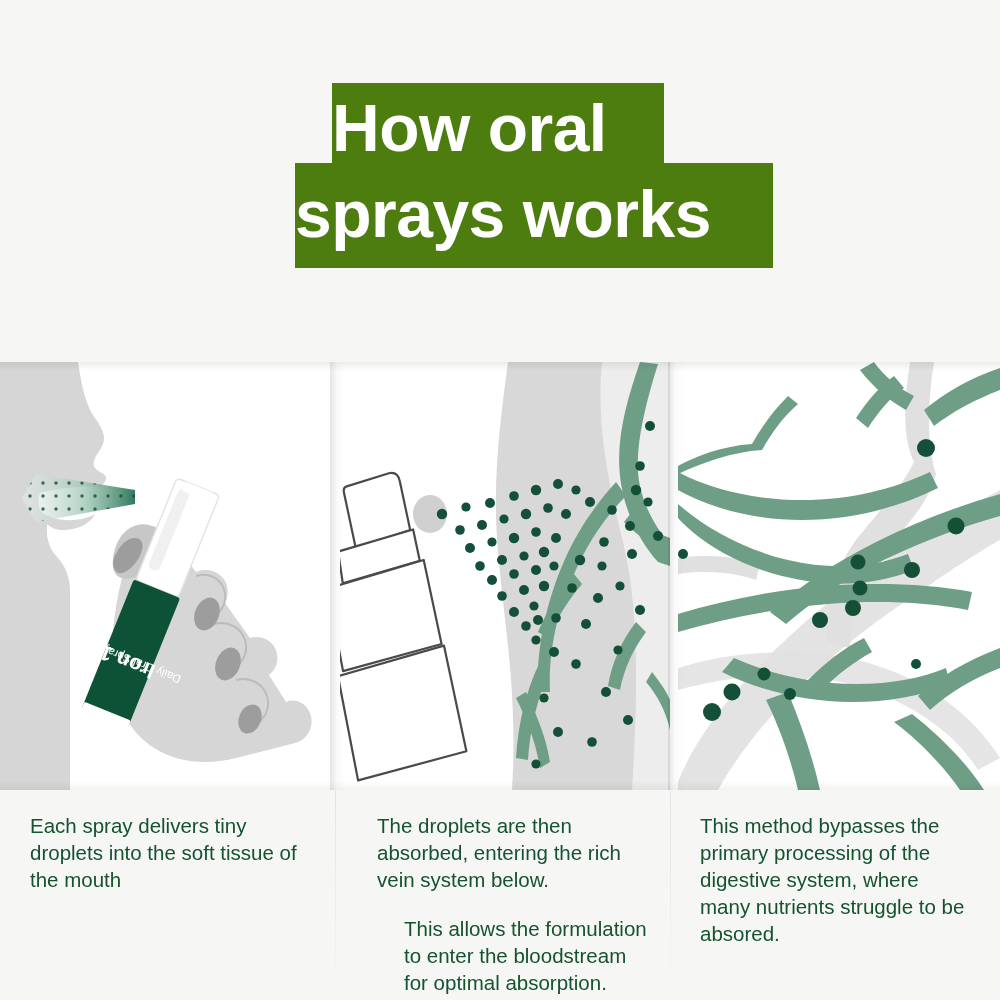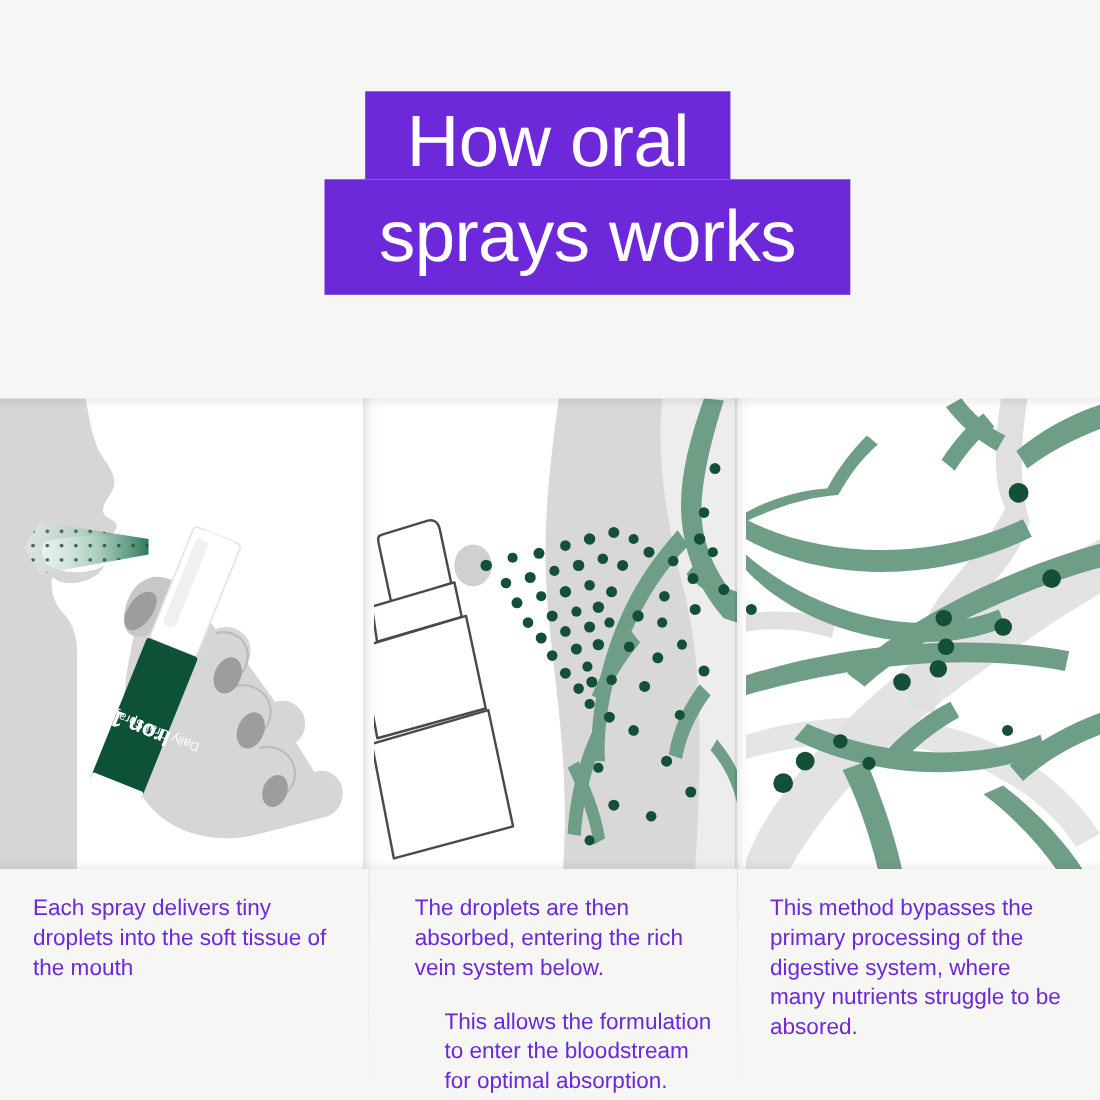--- a/index.html
+++ b/index.html
@@ -8,27 +8,26 @@
     background: #f6f6f5;
     font-family: "Liberation Sans", sans-serif;
     overflow: hidden;
   }
   #root { position: relative; width: 1000px; height: 1000px; background: #f6f6f5; }
 
   
   .title-area { position: absolute; left: 0; top: 0; width: 1000px; height: 362px; }
   .title-block {
     position: absolute;
-    background: #6d28d9;
+    background: #4d7c0f;
     color: #ffffff;
     font-size: 66px;
     line-height: 78px;
-    font-weight: 400;
+    font-weight: 700;
     letter-spacing: -0.5px;
-    text-align: center;
     white-space: nowrap;
   }
   .title-line1 {
     left: 332px; top: 83px; width: 332px; height: 80px;
     padding-top: 6px;
   }
   .title-line2 {
     left: 262px; top: 163px; width: 478px; height: 105px;
     padding-top: 12px;
     margin-left: 33px;
@@ -55,21 +54,21 @@
     position: absolute; left: 0; bottom: 0; width: 1000px; height: 9px;
     background: linear-gradient(to top, rgba(0,0,0,0.05), rgba(0,0,0,0));
     pointer-events: none; z-index: 40;
   }
 
   
   .captions { position: absolute; left: 0; top: 790px; width: 1000px; height: 210px; background: #f6f6f5; }
   .caption {
     position: absolute; top: 0; height: 210px;
     padding: 22px 30px 0 30px;
-    color: #6d28d9;
+    color: #14532d;
     font-size: 20.5px;
     line-height: 27px;
   }
   .caption p + p { margin-top: 22px; margin-left: 27px; }
   .cap-1 { left: 0;   width: 335px; }
   .cap-2 { left: 347px; width: 335px; }
   .cap-3 { left: 670px; width: 330px; }
   .cap-divider {
     position: absolute; top: 0; width: 1px; height: 210px;
     background: linear-gradient(to bottom, rgba(0,0,0,0.08), rgba(0,0,0,0.0));

